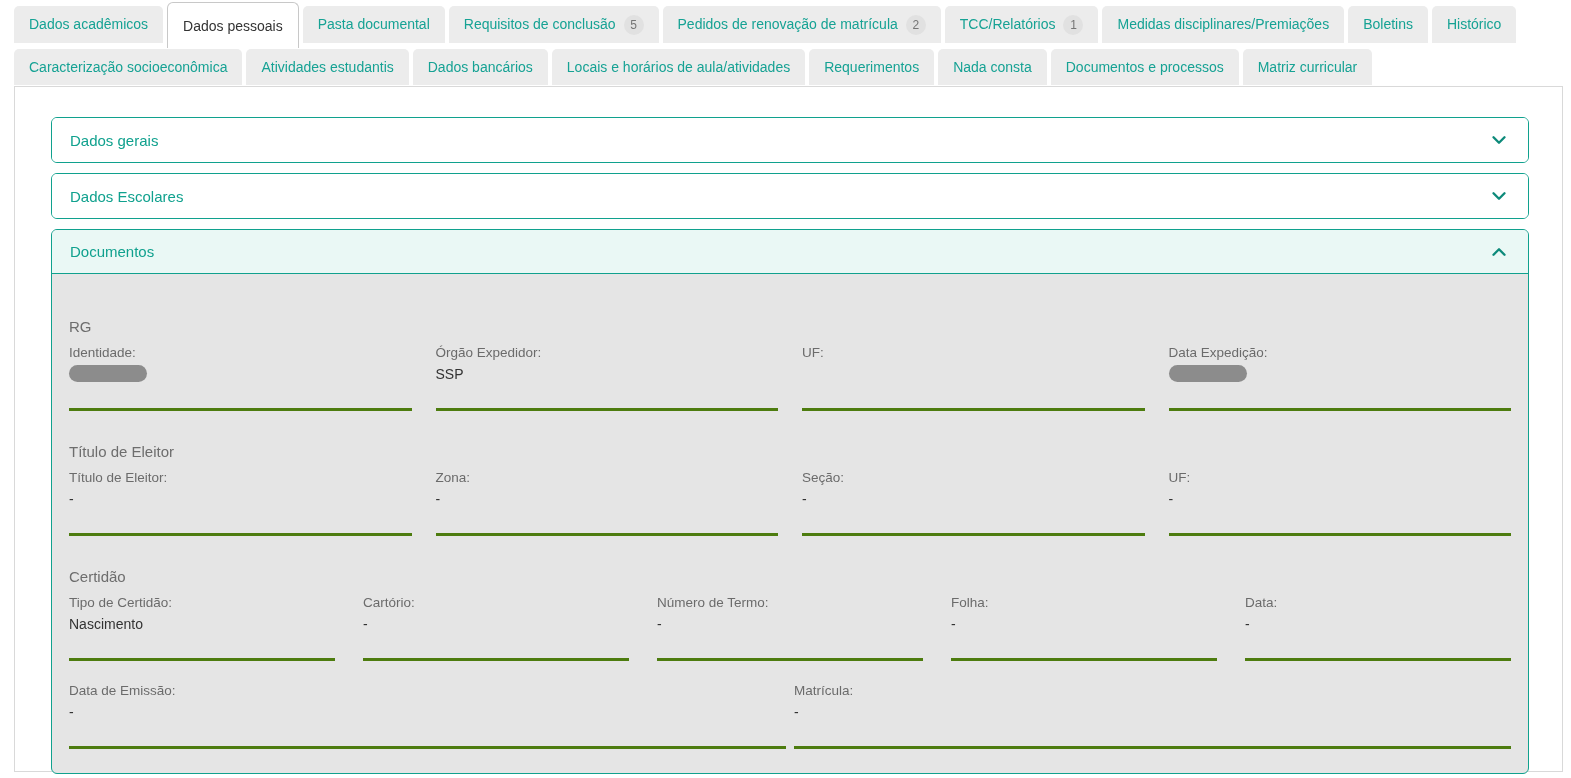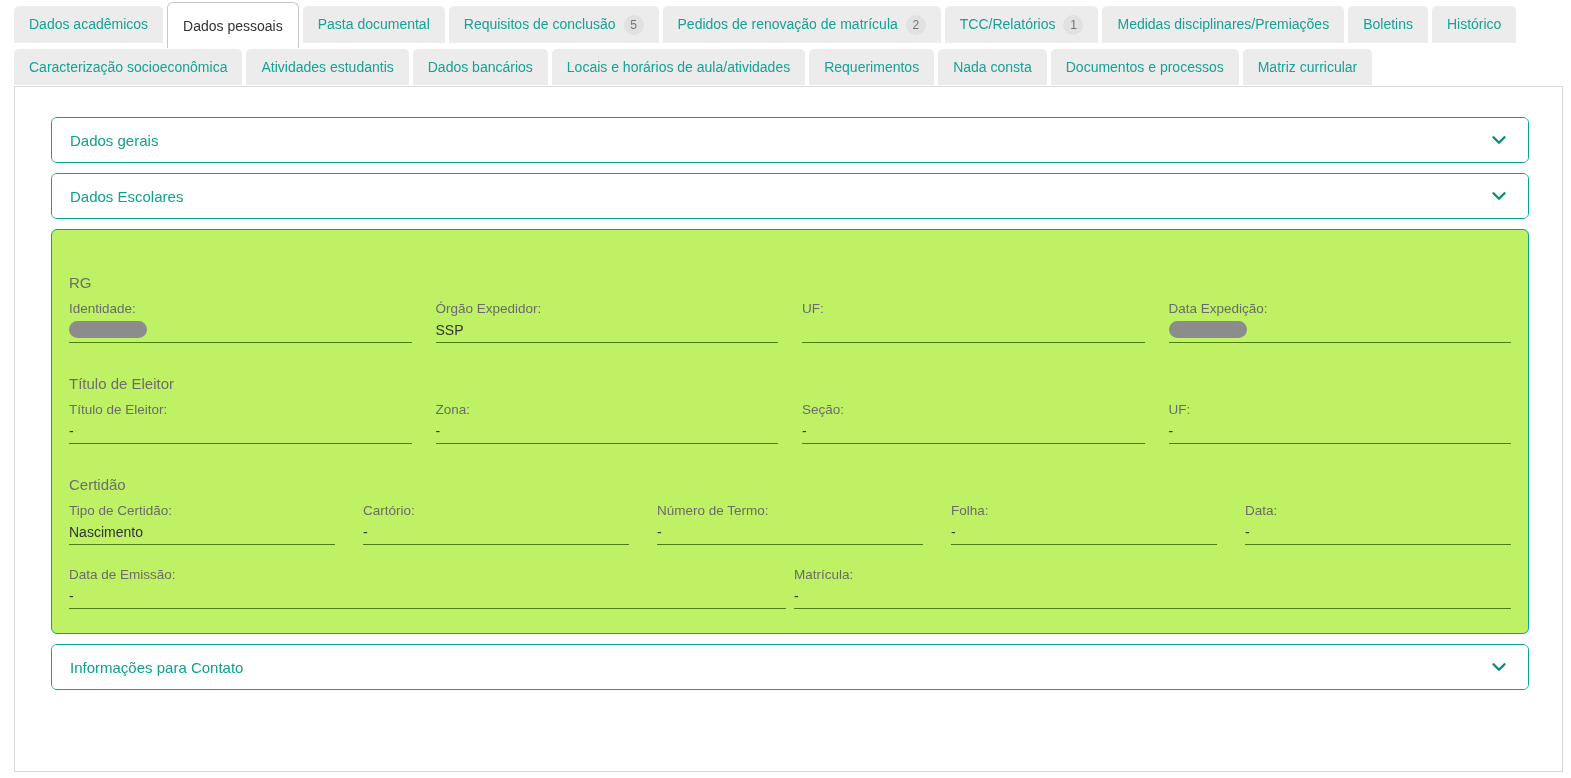--- a/index.html
+++ b/index.html
@@ -38,40 +38,40 @@
   .content {
     width:1549px; height:686px; margin-left:14px;
     border:1px solid #d9d9d9;
     padding:30px 33px 0 36px;
     background:#fff; position:relative; z-index:1;
   }
 
   
   .acc {
     border:1px solid #10a18e; border-radius:6px;
-    margin-bottom:10px; background:#bef264; overflow:hidden;
+    margin-bottom:10px; background:#e5e5e5; overflow:hidden;
   }
   .acc-header {
     height:44px; display:flex; align-items:center; justify-content:space-between;
     padding:0 18px; cursor:pointer; background:#fff;
   }
   .acc.expanded > .acc-header { background:#eaf8f5; border-bottom:1px solid #10a18e; }
   .acc-title { color:#10a18e; font-size:15px; }
   .chev { width:22px; height:22px; flex:0 0 auto; }
 
   
   .acc-body { padding:44px 17px 24px 17px; }
   .section { margin-bottom:32px; }
   .section:last-child { margin-bottom:0; }
   .sec-heading { color:#6d6d6d; font-size:15px; margin:0 0 4px 0; font-weight:normal; }
   .grid4 { display:grid; grid-template-columns:repeat(4,1fr); column-gap:24px; }
   .grid5 { display:grid; grid-template-columns:repeat(5,1fr); column-gap:28px; }
   .grid2 { display:grid; grid-template-columns:repeat(2,1fr); column-gap:8px; }
   .grid2 { margin-top:16px; }
-  .field { border-bottom:1px solid #4d7c0f; padding-bottom:3px; }
+  .field { border-bottom:3px solid #4d7c0f; padding-bottom:25px; }
   .flabel { color:#6b6b6b; font-size:13.5px; margin:6px 0 5px 0; }
   .fvalue { color:#333; font-size:14px; min-height:18px; line-height:18px; }
   .pill { width:78px; height:17px; background:#8c8c8c; border-radius:9px; margin-top:1px; }
 </style>
 </head>
 <body>
 
 <div class="tabs tabs-row1">
   <div class="tab">
       <span>Dados acadêmicos</span>
@@ -146,20 +146,26 @@
   <div class="acc">
     <div class="acc-header">
       <span class="acc-title">Dados Escolares</span>
       <svg class="chev" viewBox="0 0 24 24">
         <polyline points="6,9 12,15 18,9" fill="none" stroke="#0d8a7a" stroke-width="2.6" stroke-linecap="round" stroke-linejoin="round"></polyline>
       </svg>
     </div>
   </div>
 
   <div class="acc expanded">
+    <div class="acc-header">
+      <span class="acc-title">Documentos</span>
+      <svg class="chev" viewBox="0 0 24 24">
+        <polyline points="6,15 12,9 18,15" fill="none" stroke="#0d8a7a" stroke-width="2.6" stroke-linecap="round" stroke-linejoin="round"></polyline>
+      </svg>
+    </div>
     <div class="acc-body">
 
       <div class="section">
         <h3 class="sec-heading">RG</h3>
         <div class="grid4">
           <div class="field">
             <div class="flabel">Identidade:</div>
             <div class="fvalue">
                 <div class="pill"></div>
               </div>

